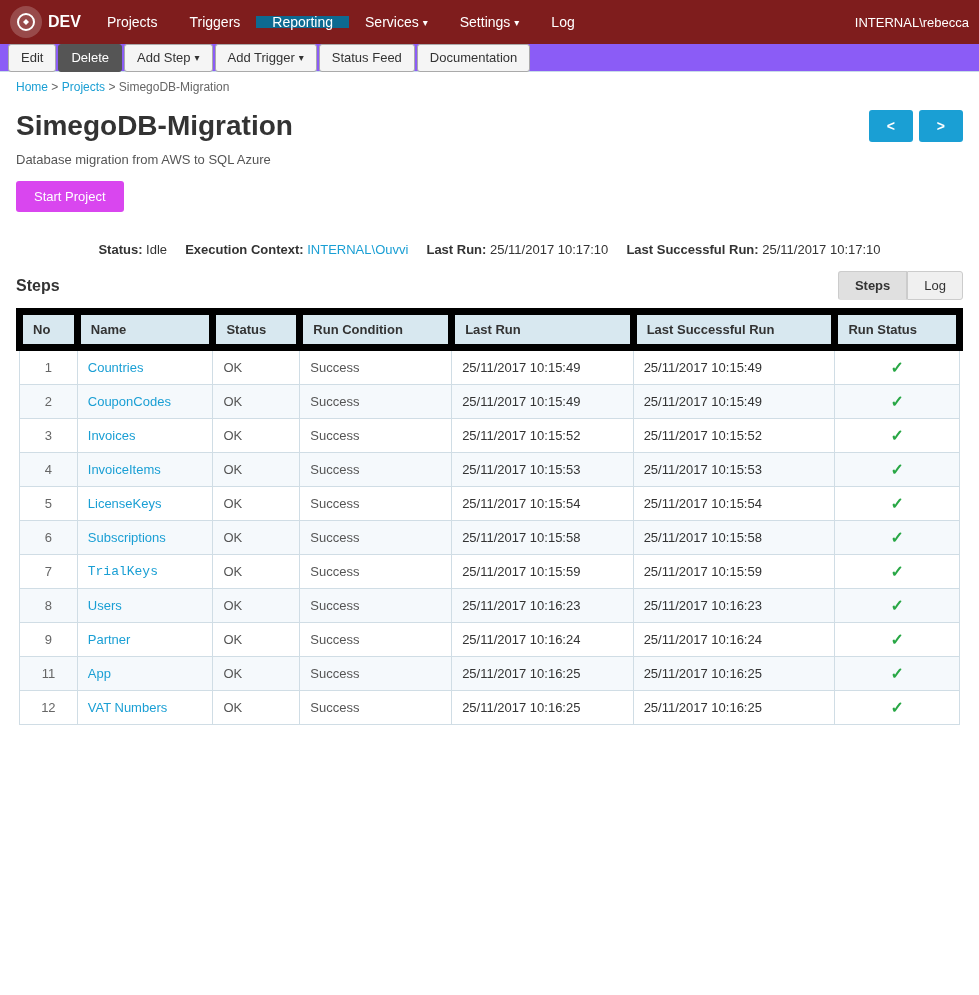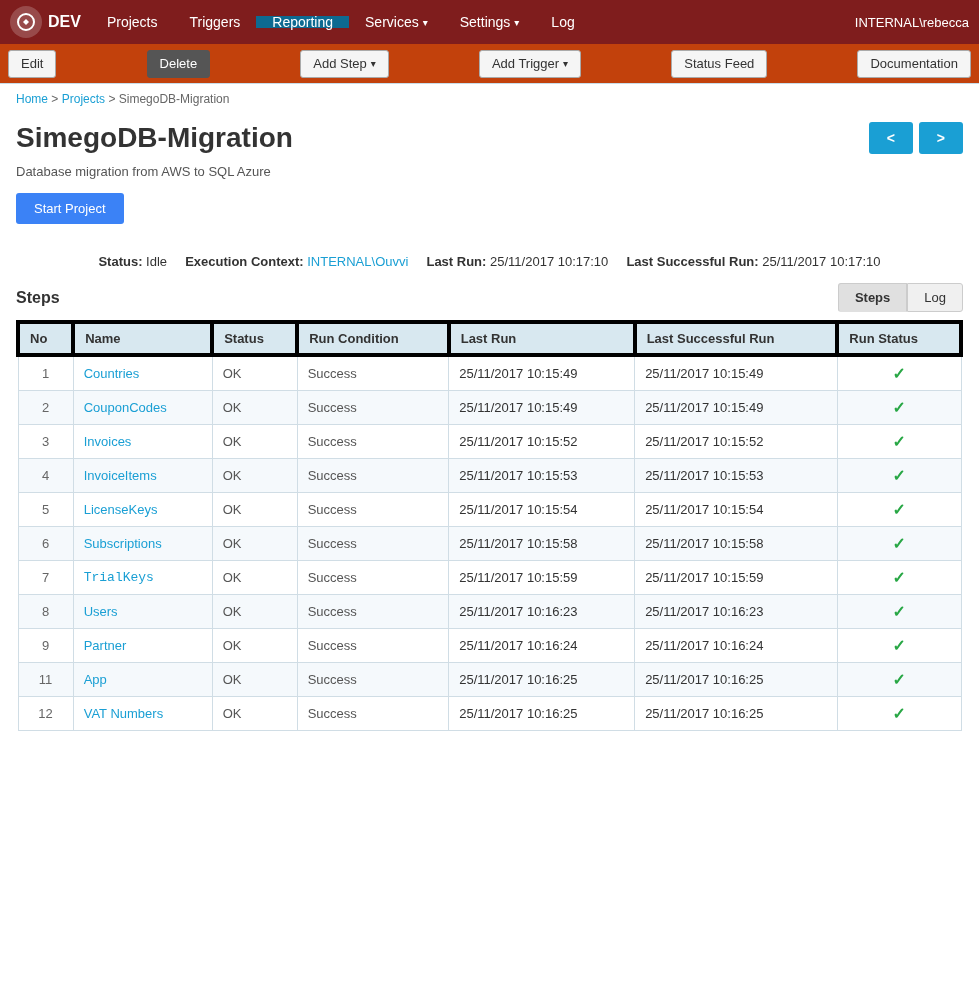--- a/index.html
+++ b/index.html
@@ -43,28 +43,27 @@
     .top-nav .nav-item .caret { margin-left: 4px; font-size: 10px; }
     .top-nav .user-section {
       margin-left: auto;
       color: #fff;
       font-size: 13px;
       white-space: nowrap;
     }
 
     
     .second-toolbar {
-      background: #c2410c;
+      background: #8b5cf6;
       border-bottom: 1px solid #c8dce8;
       display: flex;
       align-items: center;
-      height: 40px;
+      height: 28px;
       padding: 0 8px;
       gap: 2px;
-      justify-content: space-between;
     }
     .toolbar-btn {
       padding: 4px 12px;
       border: 1px solid #aaa;
       background: #f5f5f5;
       border-radius: 3px;
       cursor: pointer;
       font-size: 13px;
       color: #333;
       height: 28px;
@@ -106,21 +105,21 @@
       cursor: pointer;
       font-weight: bold;
     }
 
     .project-desc {
       font-size: 13px;
       color: #555;
       margin-bottom: 14px;
     }
     .start-btn {
-      background: #3b82f6;
+      background: #d946ef;
       color: #fff;
       border: none;
       padding: 8px 18px;
       font-size: 13px;
       border-radius: 3px;
       cursor: pointer;
     }
 
     
     .status-bar {
@@ -161,21 +160,21 @@
     .steps-tab:last-child { border-radius: 0 3px 3px 0; }
 
     
     .steps-table {
       width: 100%;
       border-collapse: collapse;
       margin-top: 8px;
     }
     .steps-table th {
       background: #d8e8f0;
-      border: 4px solid #000000;
+      border: 7px solid #000000;
       padding: 7px 10px;
       text-align: left;
       font-size: 13px;
       font-weight: bold;
       color: #333;
     }
     .steps-table td {
       border: 1px solid #d0dde5;
       padding: 7px 10px;
       font-size: 13px;

